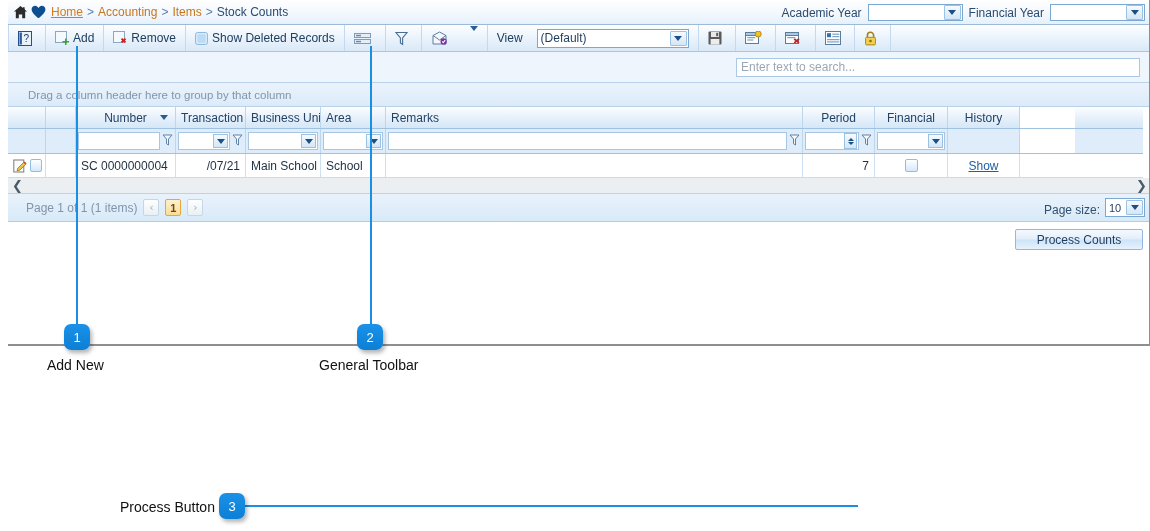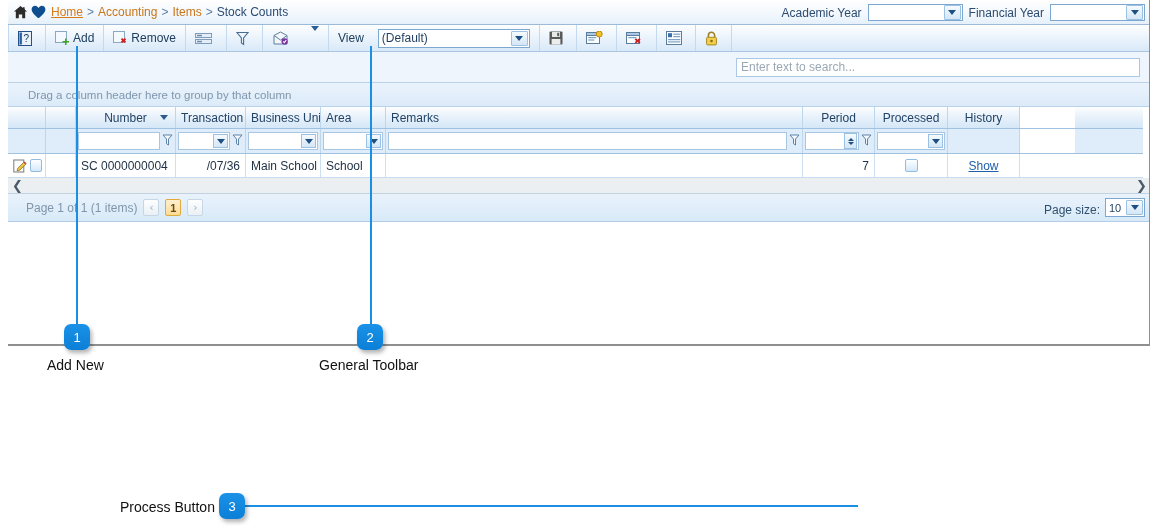--- a/index.html
+++ b/index.html
@@ -297,20 +297,29 @@
       <div class="tb-item">
         <span class="ico">
           <svg width="14" height="14" viewBox="0 0 14 14">
             <rect x="0.5" y="0.5" width="11" height="11" fill="#f4f9fd" stroke="#8aa7c3"></rect>
             <path d="M7.8 8.2 L9.2 7 L10.5 8.3 L11.8 7 L13.2 8.2 L11.9 9.5 L13.2 10.8 L11.8 12 L10.5 10.8 L9.2 12 L7.8 10.8 L9.1 9.5 Z" fill="#cc2222"></path>
           </svg>
         </span>
         <span>Remove</span>
       </div>
 
+      <div class="tb-item">
+        <span class="ico">
+          <svg width="13" height="13" viewBox="0 0 13 13">
+            <rect x="0.5" y="0.5" width="12" height="12" rx="2" fill="#d9eafa" stroke="#8fb9dd"></rect>
+            <rect x="2.3" y="2.3" width="8.4" height="8.4" rx="1" fill="#bcdcf5"></rect>
+          </svg>
+        </span>
+        <span>Show Deleted Records</span>
+      </div>
 
       <div class="tb-item">
         <span class="ico">
           <svg width="18" height="13" viewBox="0 0 18 13">
             <rect x="0.5" y="1.5" width="16" height="4" fill="#e3eef9" stroke="#7f9cba"></rect>
             <rect x="0.5" y="7.5" width="16" height="4" fill="#e3eef9" stroke="#7f9cba"></rect>
             <rect x="2" y="2.8" width="5" height="1.5" fill="#6d8cab"></rect>
             <rect x="2" y="8.8" width="5" height="1.5" fill="#6d8cab"></rect>
           </svg>
         </span>
@@ -444,21 +453,21 @@
         <div class="hdr-cell left" style="width:65px;">
           <span>Area</span>
         </div>
         <div class="hdr-cell left" style="width:417px;">
           <span>Remarks</span>
         </div>
         <div class="hdr-cell" style="width:72px;">
           <span>Period</span>
         </div>
         <div class="hdr-cell" style="width:73px;">
-          <span>Processed</span>
+          <span>Financial</span>
         </div>
         <div class="hdr-cell" style="width:72px;">
           <span>History</span>
         </div>
         <div class="hdr-cell" style="width:55px;border-right:none;background:#fff;"></div>
       </div>
 
       <div class="grid-row filt-row">
         <div class="filt-cell" style="width:38px;"></div>
         <div class="filt-cell" style="width:30px;"></div>
@@ -534,21 +543,21 @@
             <svg width="14" height="14" viewBox="0 0 14 14">
               <rect x="0.8" y="1" width="10" height="12" fill="#fdfdfd" stroke="#7b7b7b"></rect>
               <path d="M4 11.8 L4.8 9.2 L10.6 3.4 L12.6 5.4 L6.8 11.2 Z" fill="#e8c14a" stroke="#8a6a12" stroke-width="0.7"></path>
               <path d="M10.6 3.4 L12.6 5.4 L13.6 4.4 L11.6 2.4 Z" fill="#c94a2a"></path>
             </svg>
           </span>
           <span class="cellbox"></span>
         </div>
         <div class="data-cell" style="width:30px;"></div>
         <div class="data-cell" style="width:100px;">SC 0000000004</div>
-        <div class="data-cell right" style="width:70px;">/07/36</div>
+        <div class="data-cell right" style="width:70px;">/07/21</div>
         <div class="data-cell" style="width:75px;">Main School</div>
         <div class="data-cell" style="width:65px;">School</div>
         <div class="data-cell" style="width:417px;"></div>
         <div class="data-cell right" style="width:72px;">7</div>
         <div class="data-cell center" style="width:73px;">
           <span class="cellbox"></span>
         </div>
         <div class="data-cell center" style="width:72px;">
           <a href="#" class="showlink">Show</a>
         </div>
@@ -572,20 +581,23 @@
         <span>Page size:</span>
         <div class="combo psize-combo">
           <span class="txt">10</span>
           <span class="arw">
               <span class="tri-down"></span>
             </span>
         </div>
       </div>
     </div>
 
+    <div class="action-zone">
+      <div class="proc-btn">Process Counts</div>
+    </div>
   </div>
 
   <div class="callout-layer">
 
     <div class="cline" style="left:76px; top:46px; width:2px; height:279px;"></div>
     <div class="badge" style="left:64px; top:324px;">1</div>
     <div class="clabel" style="left:47px; top:357px;">Add New</div>
 
     <div class="cline" style="left:370px; top:46px; width:2px; height:279px;"></div>
     <div class="badge" style="left:357px; top:324px;">2</div>

